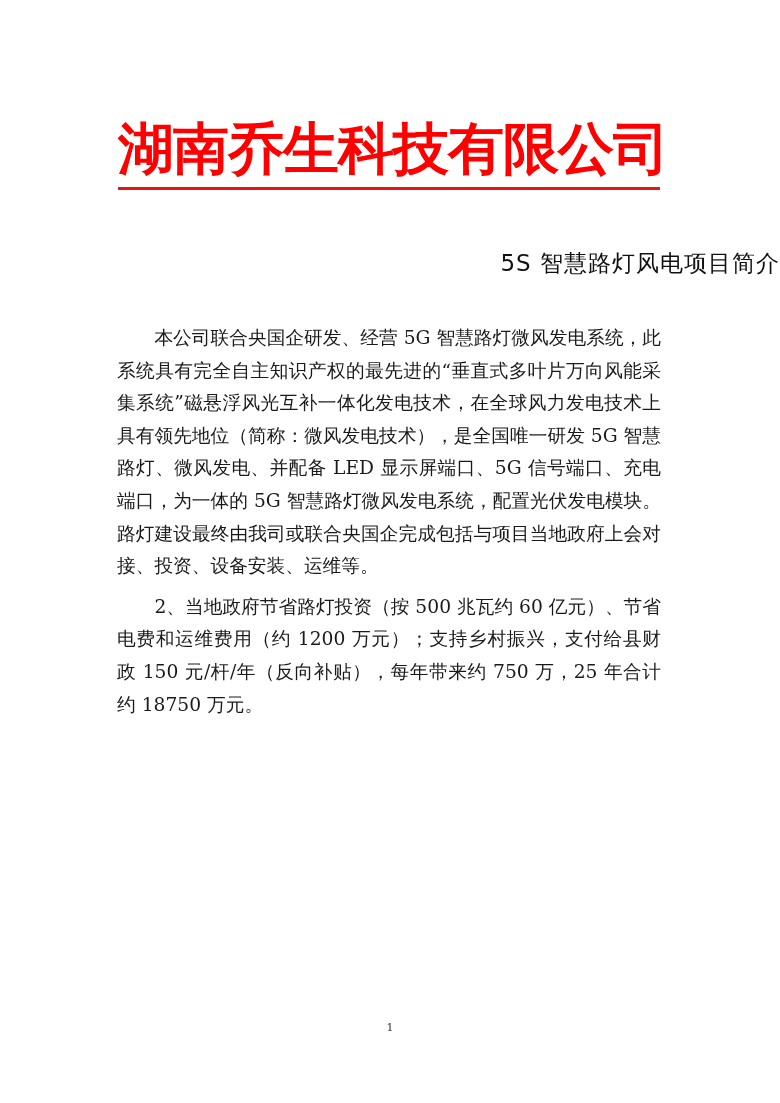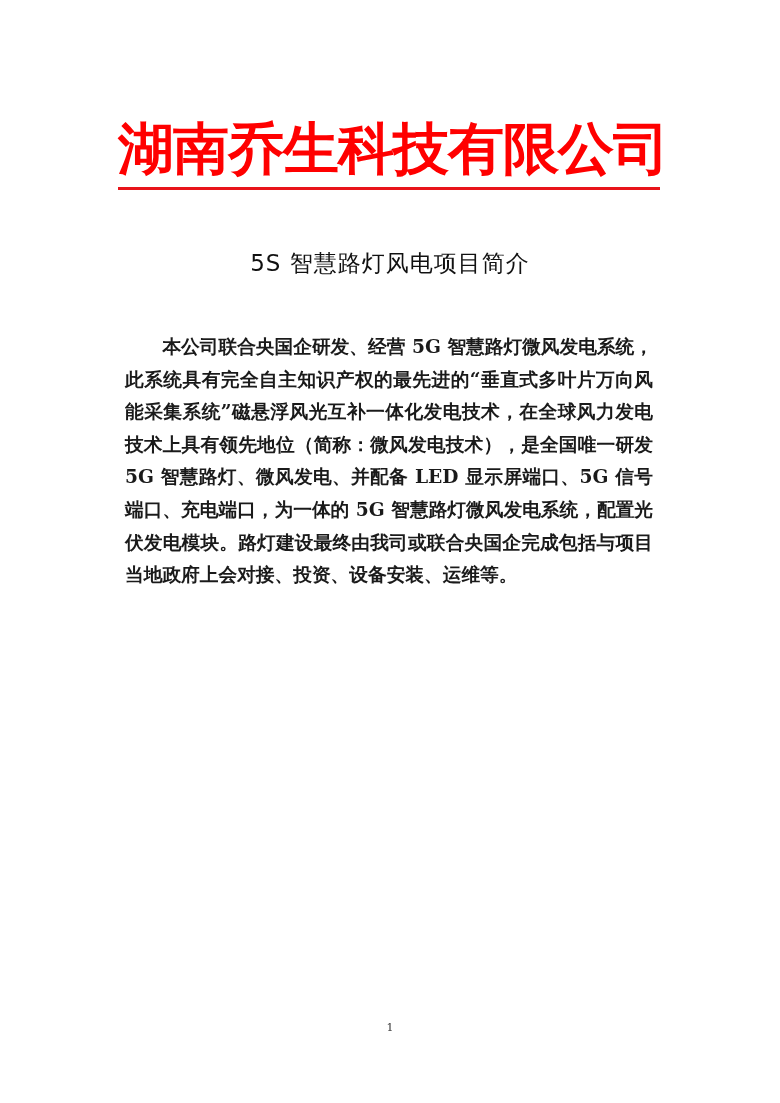--- a/index.html
+++ b/index.html
@@ -40,43 +40,42 @@
       top: 187px;
       width: 542px;
       height: 3px;
       background: #e8141a;
     }
     .doc-title {
       position: absolute;
       left: 0;
       top: 246px;
       width: 780px;
-      text-align: center;
+      text-align: right;
       font-family: "DejaVu Sans", "Liberation Sans", sans-serif;
       font-size: 23px;
       color: #111111;
       line-height: 34px;
       letter-spacing: 1px;
     }
     .body-text {
       position: absolute;
       left: 109px;
       top: 314px;
       width: 560px;
       font-family: "DejaVu Serif", "Liberation Serif", serif;
       font-size: 18.7px;
       color: #1a1a1a;
       line-height: 32.6px;
       text-align: justify;
       text-justify: inter-character;
     }
     .body-text p {
-      margin: 16px;
+      margin: 8px;
       text-indent: 2em;
-      font-weight: bold;
     }
     .page-number {
       position: absolute;
       left: 0;
       top: 1021px;
       width: 780px;
       text-align: center;
       font-family: "DejaVu Serif", "Liberation Serif", serif;
       font-size: 11px;
       color: #333333;
@@ -87,17 +86,18 @@
 
 <div class="page">
 
   <div class="letterhead">湖南乔生科技有限公司</div>
   <div class="letterhead-rule"></div>
 
   <div class="doc-title">5S 智慧路灯风电项目简介</div>
 
   <div class="body-text">
     <p>本公司联合央国企研发、经营 5G 智慧路灯微风发电系统，此系统具有完全自主知识产权的最先进的“垂直式多叶片万向风能采集系统”磁悬浮风光互补一体化发电技术，在全球风力发电技术上具有领先地位（简称：微风发电技术），是全国唯一研发 5G 智慧路灯、微风发电、并配备 LED 显示屏端口、5G 信号端口、充电端口，为一体的 5G 智慧路灯微风发电系统，配置光伏发电模块。路灯建设最终由我司或联合央国企完成包括与项目当地政府上会对接、投资、设备安装、运维等。</p>
+    <p>2、当地政府节省路灯投资（按 500 兆瓦约 60 亿元）、节省电费和运维费用（约 1200 万元）；支持乡村振兴，支付给县财政 150 元/杆/年（反向补贴），每年带来约 750 万，25 年合计约 18750 万元。</p>
   </div>
 
   <div class="page-number">1</div>
 
 </div>
 
 </body></html>

